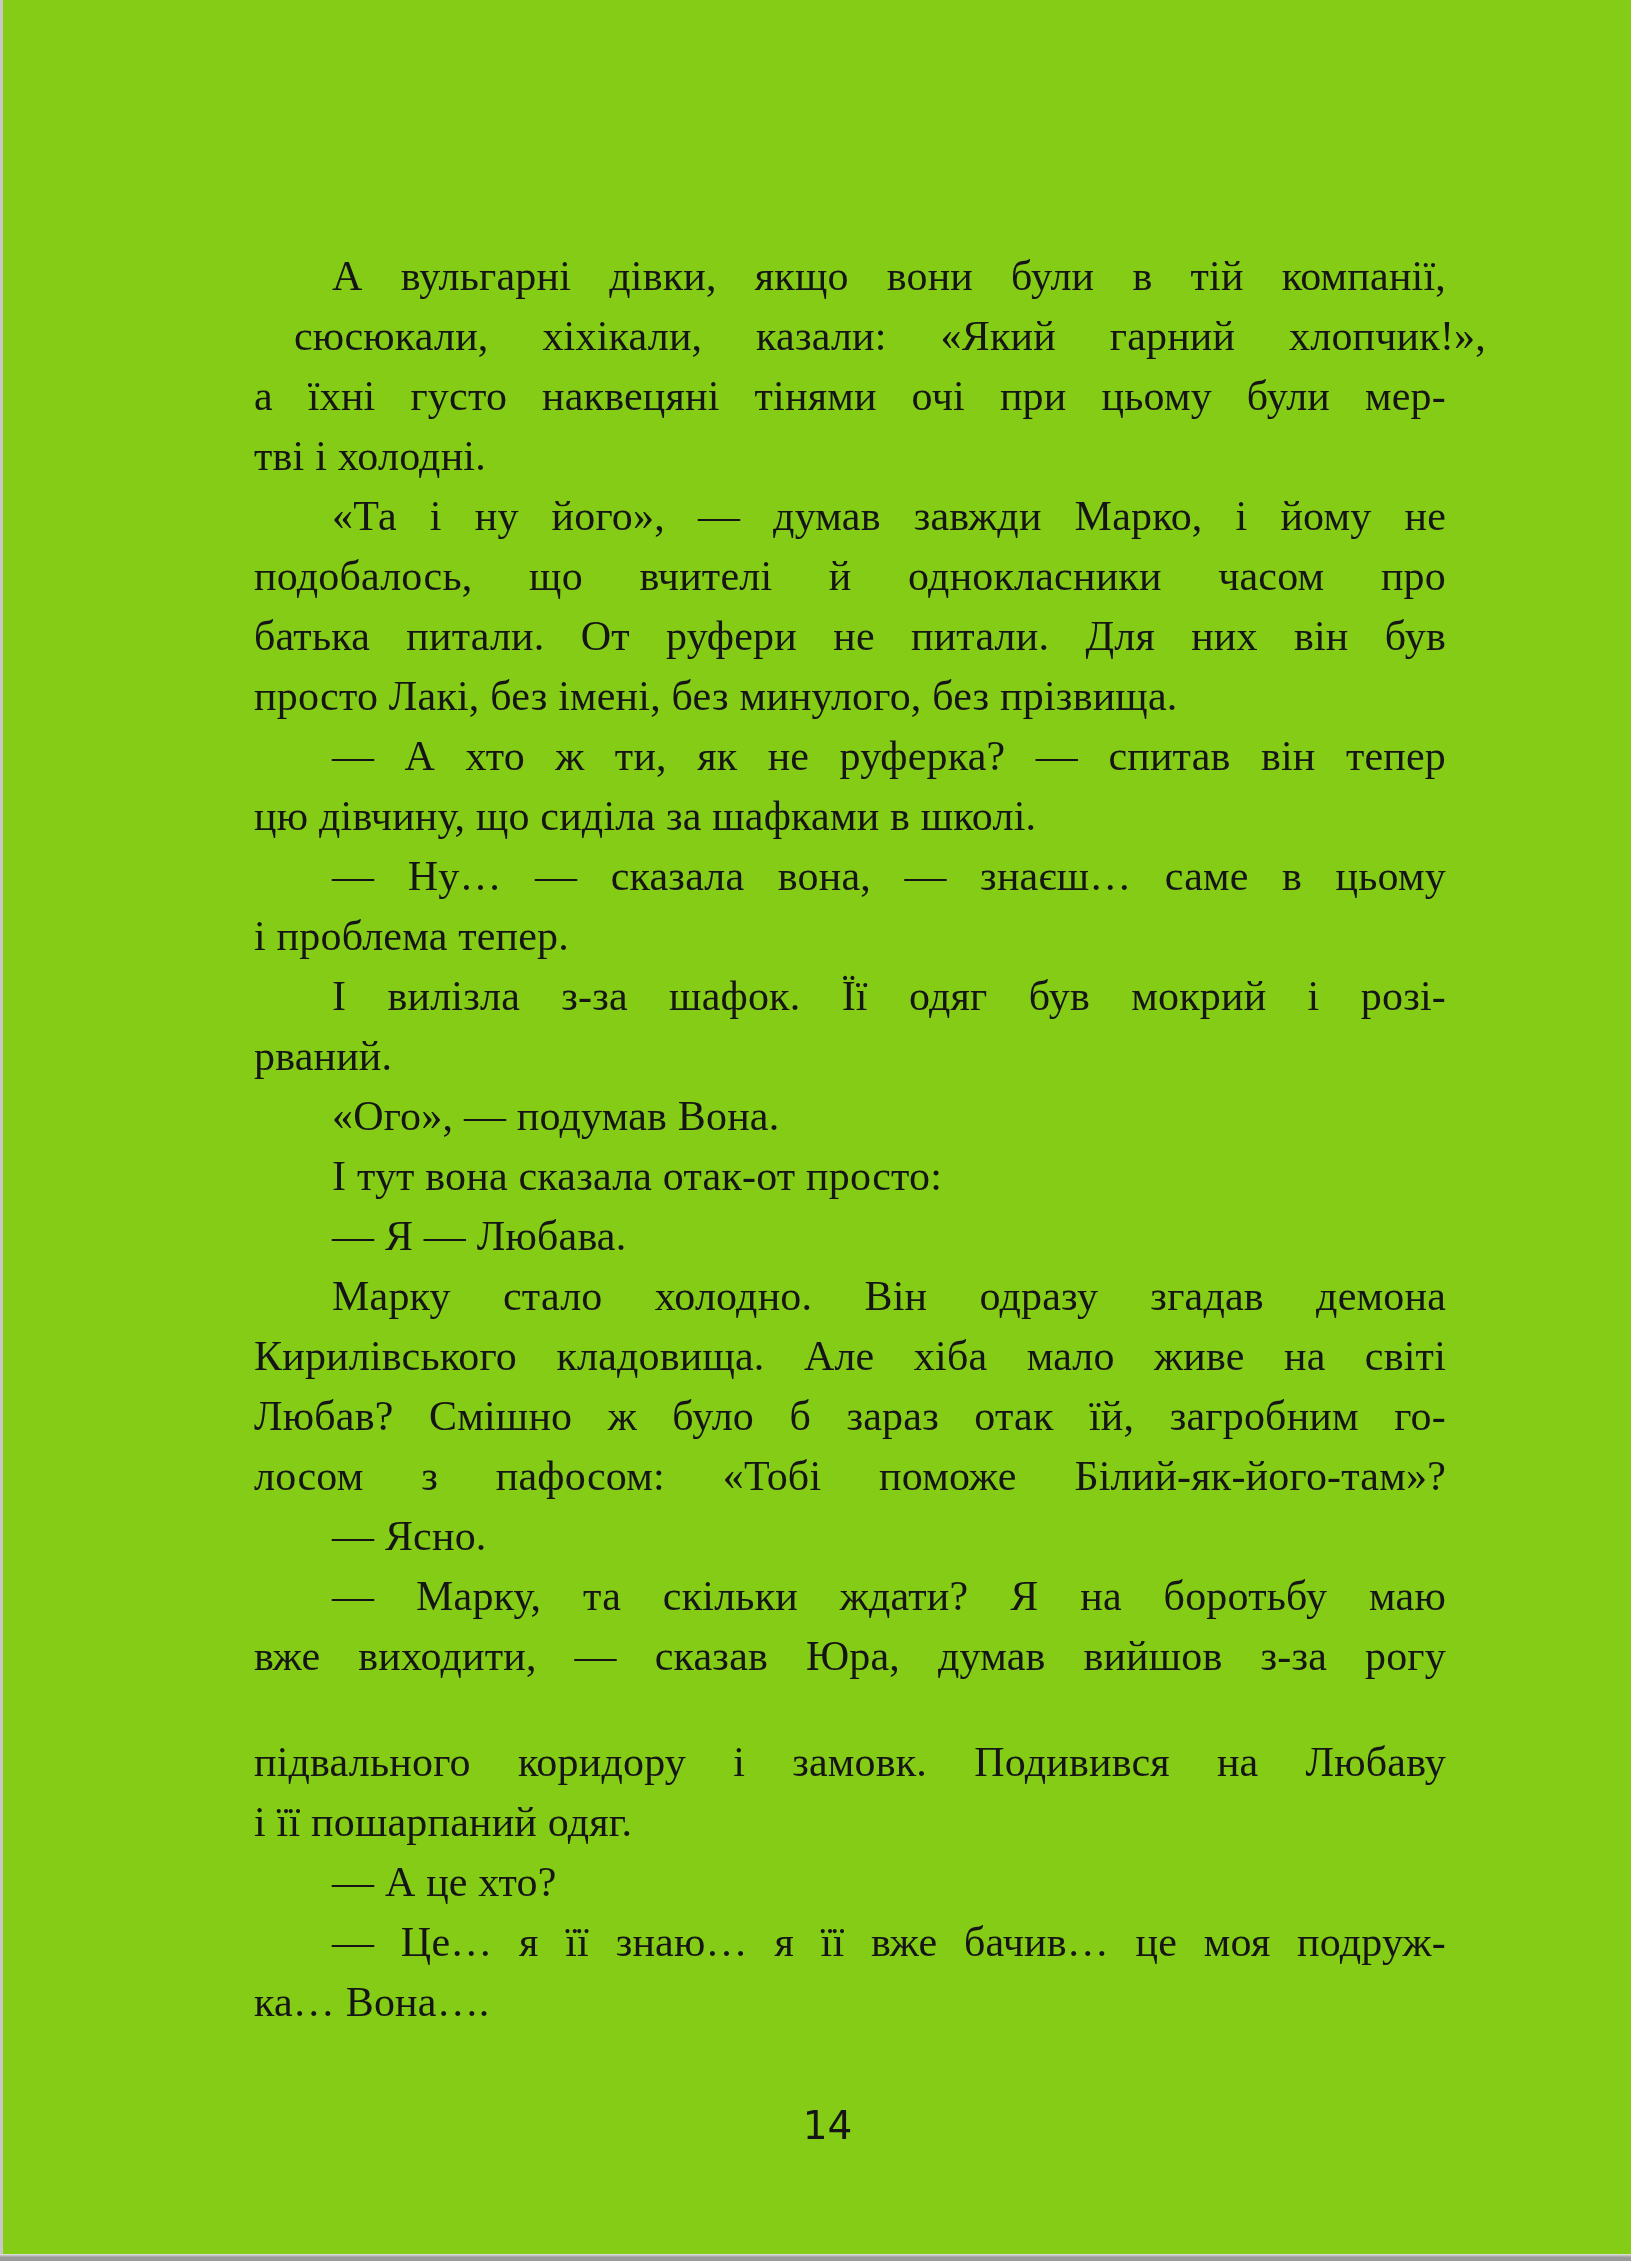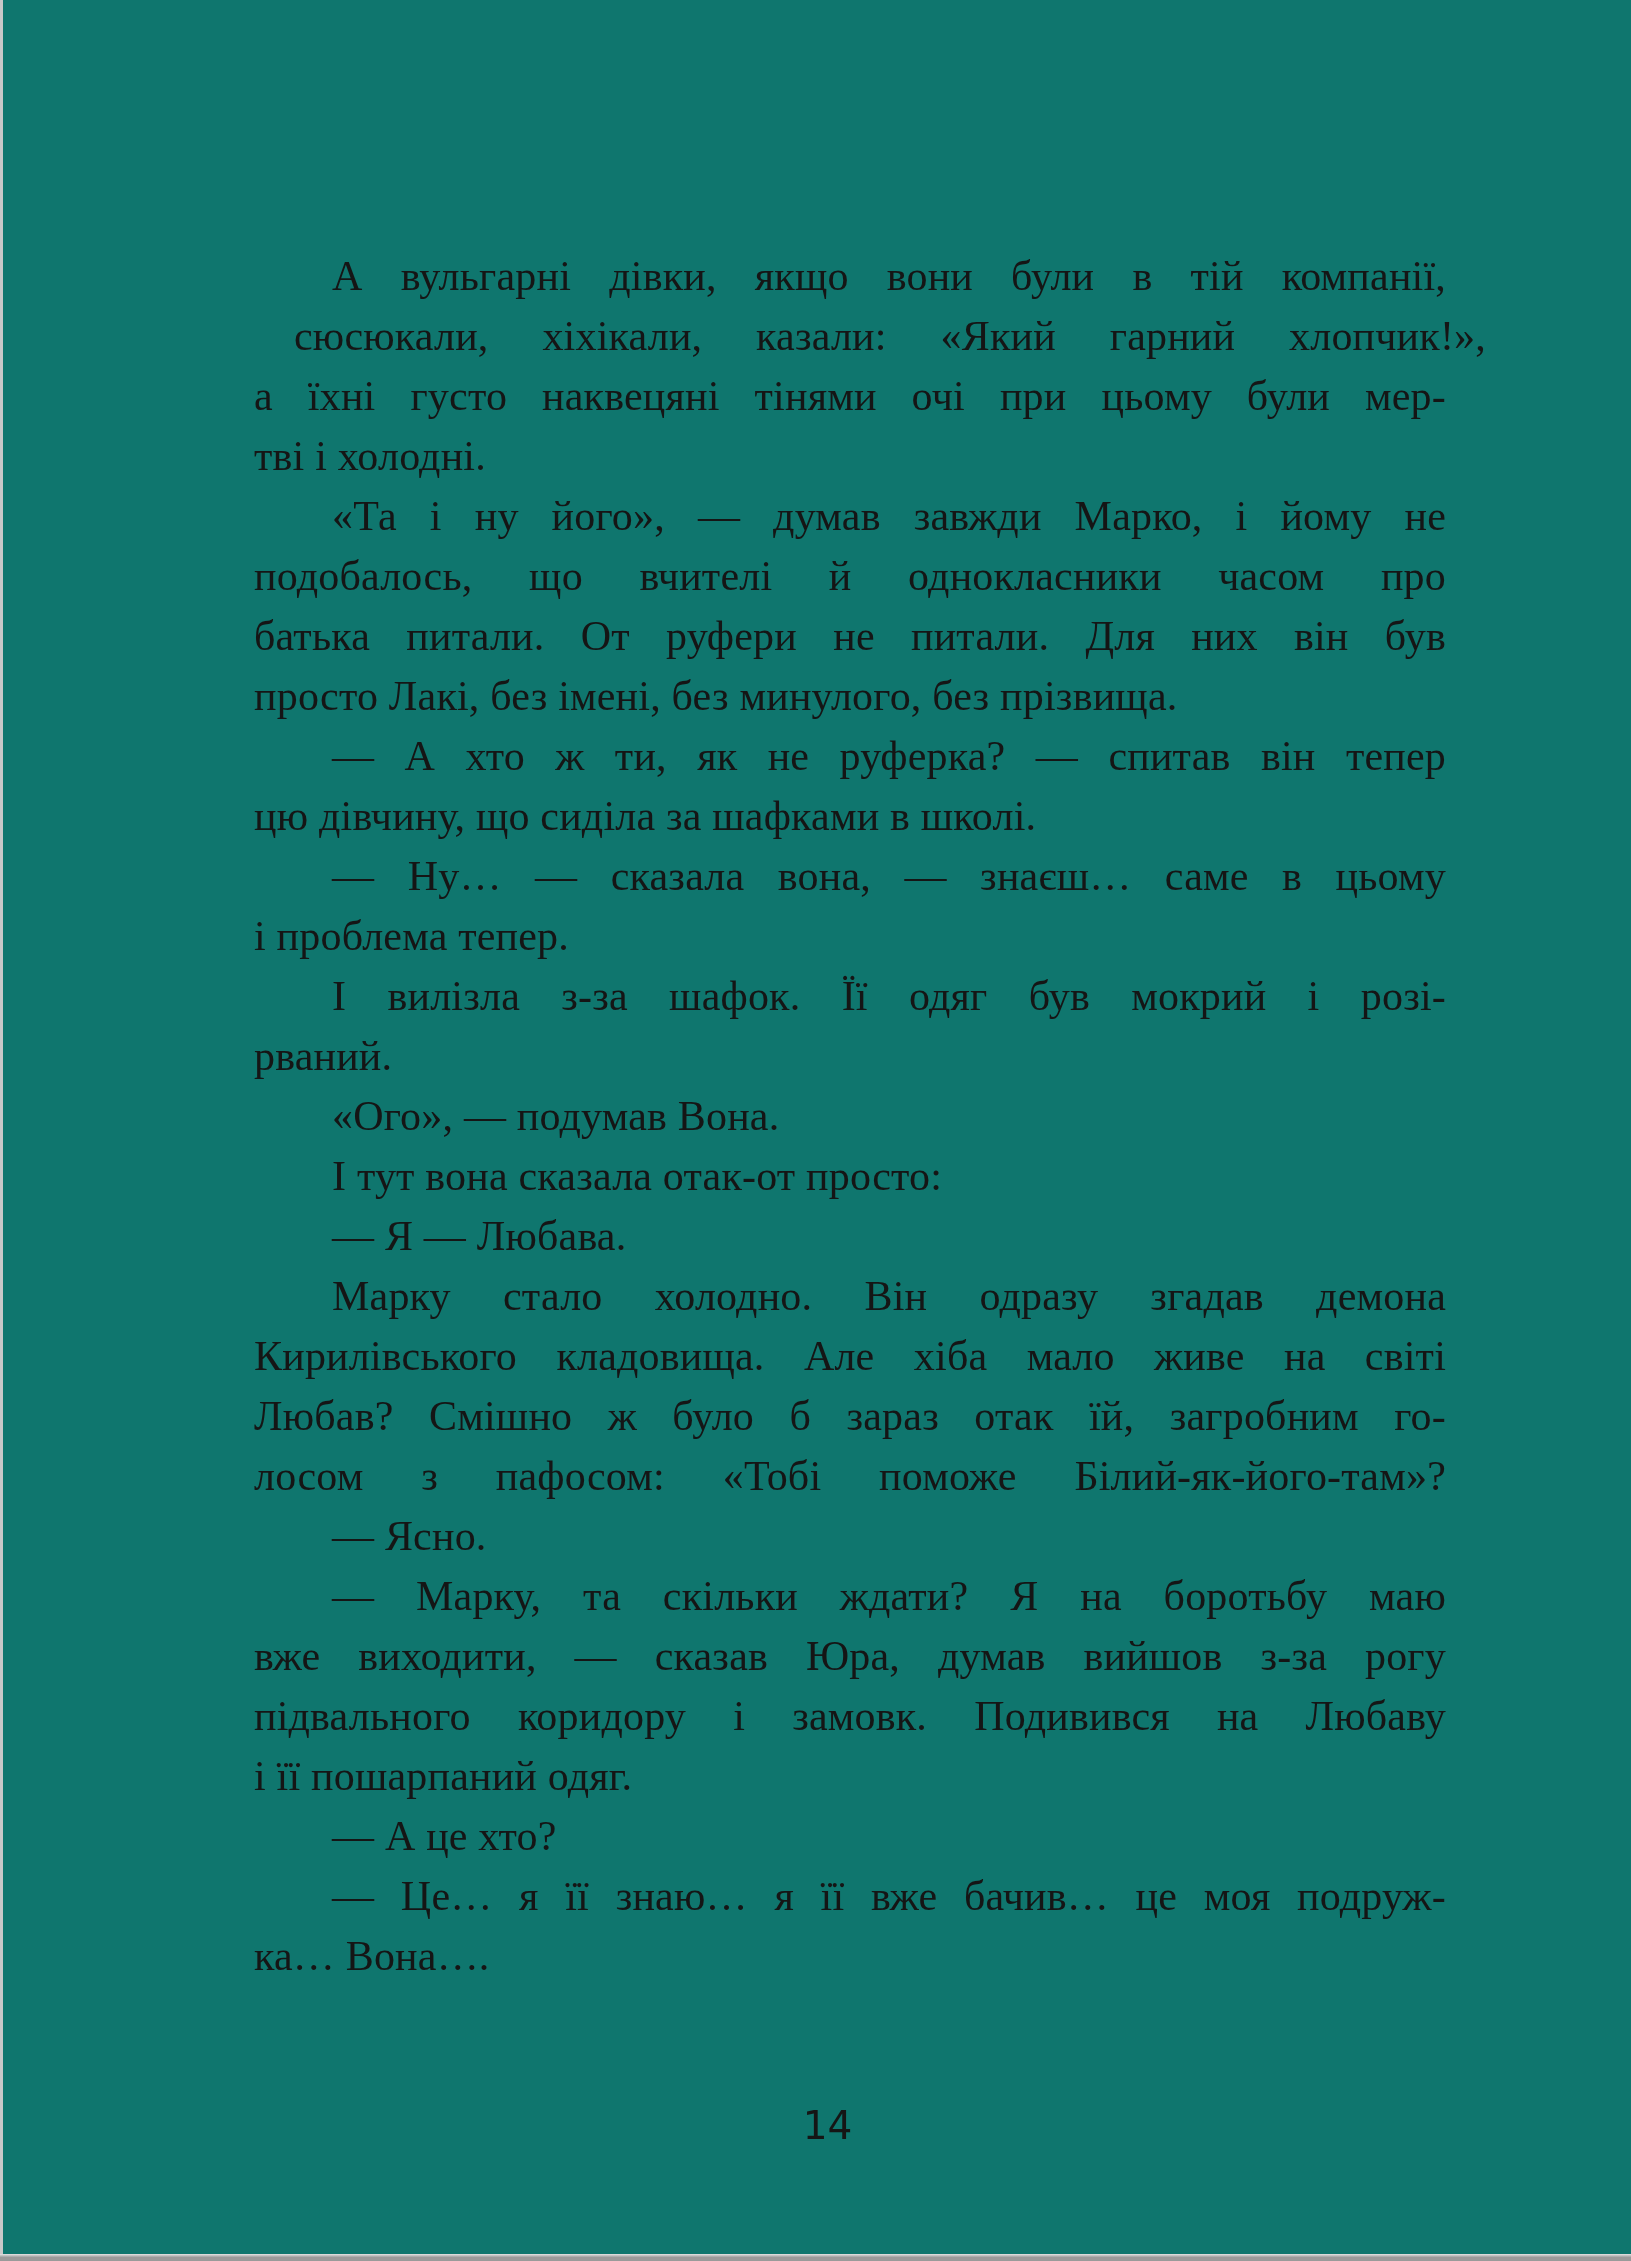--- a/index.html
+++ b/index.html
@@ -12,21 +12,21 @@
     height: 2261px;
     position: relative;
     overflow: hidden;
   }
   .page {
     position: absolute;
     left: 0;
     top: 0;
     width: 1632px;
     height: 2255px;
-    background: #0f766e;
+    background: #84cc16;
     border-left: 3.4px solid #c8c8c8;
     box-sizing: border-box;
   }
   .bottom-bar {
     position: absolute;
     left: 0;
     top: 2254px;
     width: 1632px;
     height: 7.6px;
     background: linear-gradient(#e6e6e6 0px, #bdbdbd 1.7px, #9a9a9a 3.4px, #9a9a9a 7.6px);
@@ -92,21 +92,21 @@
     <span class="line indent short">«Ого», — подумав Вона.</span>
     <span class="line indent short">І тут вона сказала отак-от просто:</span>
     <span class="line indent short">— Я — Любава.</span>
     <span class="line indent" style="width: 1114px;">Марку стало холодно. Він одразу згадав демона</span>
     <span class="line" style="width: 1192px;">Кирилівського кладовища. Але хіба мало живе на світі</span>
     <span class="line" style="width: 1192px;">Любав? Смішно ж було б зараз отак їй, загробним го-</span>
     <span class="line" style="width: 1192px;">лосом з пафосом: «Тобі поможе Білий-як-його-там»?</span>
     <span class="line indent short">— Ясно.</span>
     <span class="line indent" style="width: 1114px;">— Марку, та скільки ждати? Я на боротьбу маю</span>
     <span class="line" style="width: 1192px;">вже виходити, — сказав Юра, думав вийшов з-за рогу</span>
-    <span class="line" style="width: 1192px;">підвального коридору і замовк. Подивився на Любаву</span>
+    <span class="line" style="width: 1192px; margin-top: 46px;">підвального коридору і замовк. Подивився на Любаву</span>
     <span class="line short">і її пошарпаний одяг.</span>
     <span class="line indent short">— А це хто?</span>
     <span class="line indent" style="width: 1114px;">— Це… я її знаю… я її вже бачив… це моя подруж-</span>
     <span class="line short">ка… Вона….</span>
   </div>
 
   <div class="page-number">14</div>
 </div>
 
 <div class="bottom-bar"></div>

